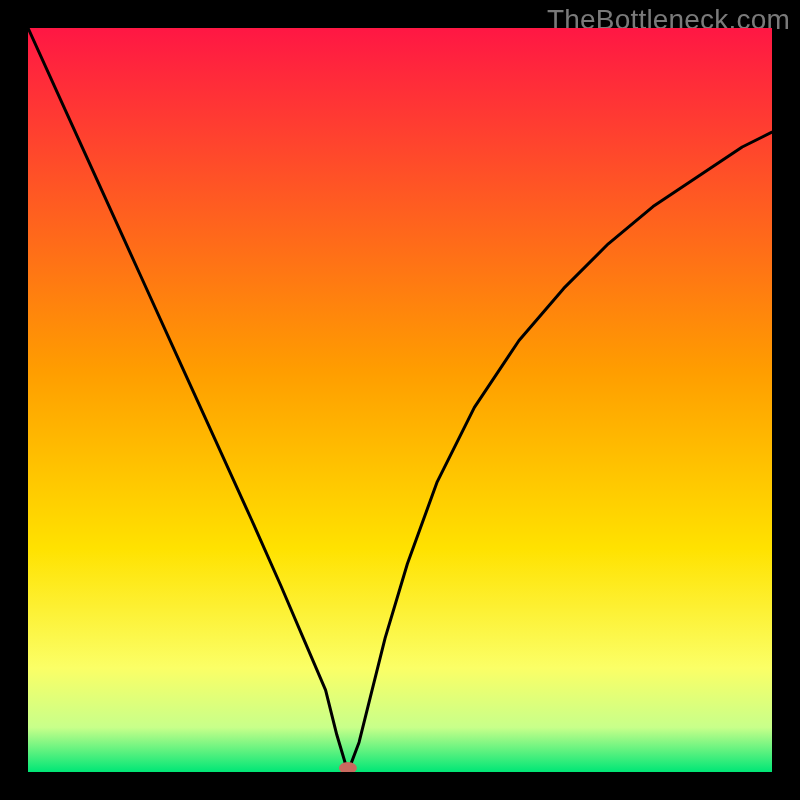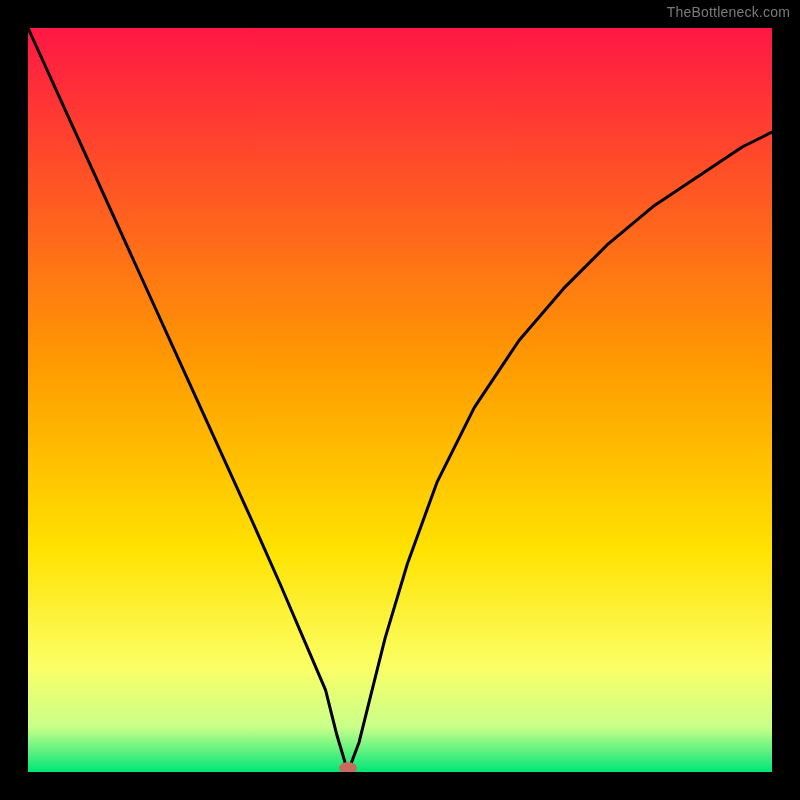--- a/index.html
+++ b/index.html
@@ -15,21 +15,21 @@
     position: relative;
     width: 800px;
     height: 800px;
     background: #000;
   }
   .watermark {
     position: absolute;
     top: 4px;
     right: 10px;
     color: #7a7a7a;
-    font-size: 14px;
+    font-size: 28px;
     font-weight: 500;
     letter-spacing: 0.2px;
   }
   .plot {
     position: absolute;
     left: 28px;
     top: 28px;
     width: 744px;
     height: 744px;
   }

